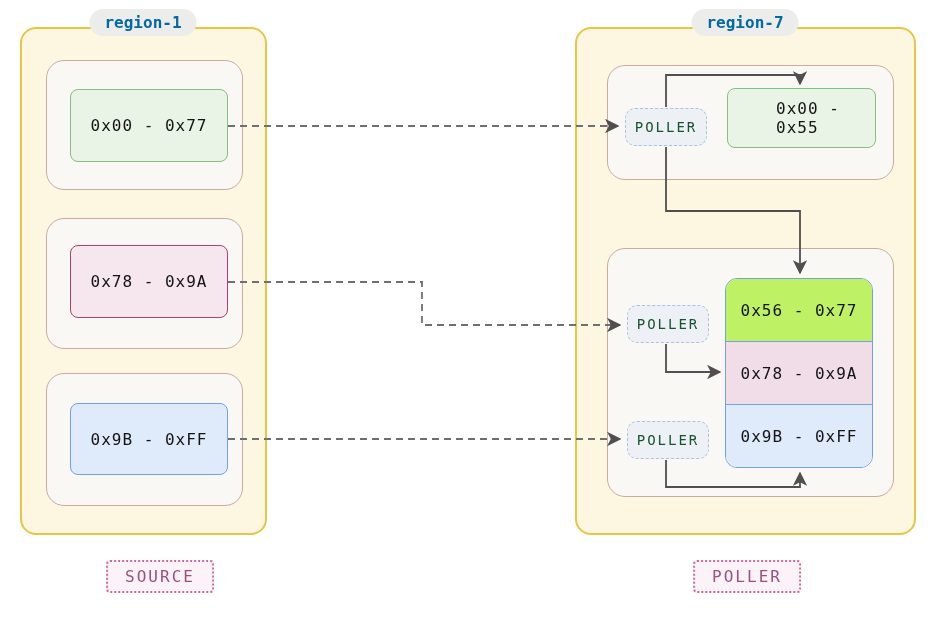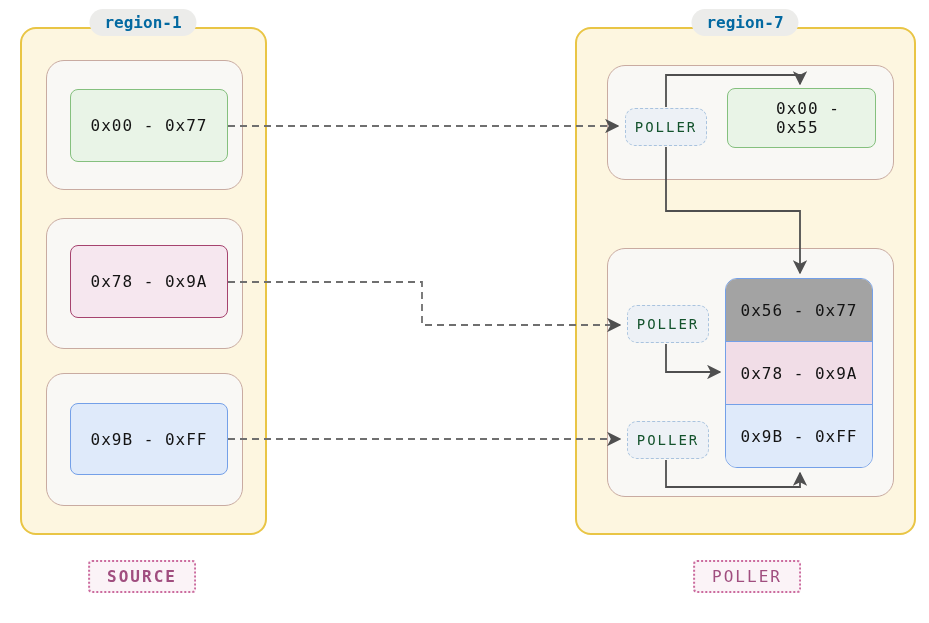--- a/index.html
+++ b/index.html
@@ -79,21 +79,21 @@
   .stacked .row {
     flex: 1;
     display: flex;
     align-items: center;
     justify-content: center;
     font-size: 16px;
     letter-spacing: 1px;
     color: #141414;
   }
   .stacked .row + .row { border-top: 1.5px solid #74a0e8; }
-  .row-green { background: #a3a3a3; }
+  .row-green { background: #bef264; }
   .row-pink  { background: #f1dde7; }
   .row-blue  { background: #dfeafa; }
   .tag {
     position: absolute;
     transform: translateX(-50%);
     background: #fbf3f7;
     border: 2px dotted #cb6b9e;
     border-radius: 4px;
     padding: 5px 17px;
     color: #a04e7f;
@@ -121,21 +121,21 @@
 
   <div class="subcontainer" style="left:46px; top:60px; width:197px; height:130px;"></div>
   <div class="memblock green" style="left:70px; top:89px; width:158px; height:73px;">0x00 - 0x77</div>
 
   <div class="subcontainer" style="left:46px; top:218px; width:197px; height:131px;"></div>
   <div class="memblock pink" style="left:70px; top:245px; width:158px; height:73px;">0x78 - 0x9A</div>
 
   <div class="subcontainer" style="left:46px; top:373px; width:197px; height:133px;"></div>
   <div class="memblock blue" style="left:70px; top:403px; width:158px; height:72px;">0x9B - 0xFF</div>
 
-  <div class="tag" style="left:142px; top:560px;font-weight:bold;">SOURCE</div>
+  <div class="tag" style="left:160px; top:560px;">SOURCE</div>
 
   <div class="region" style="left:575px; top:27px; width:341px; height:508px;"></div>
   <div class="region-pill" style="left:745px; top:9px;">region-7</div>
 
   <div class="subcontainer" style="left:607px; top:65px; width:287px; height:115px;"></div>
   <div class="poller" style="left:625px; top:108px; width:82px; height:38px;">POLLER</div>
   <div class="memblock green" style="left:727px; top:88px; width:149px; height:60px;padding-left:48px;">0x00 - 0x55</div>
 
   <div class="subcontainer" style="left:607px; top:248px; width:287px; height:249px;"></div>
   <div class="poller" style="left:627px; top:305px; width:82px; height:38px;">POLLER</div>

